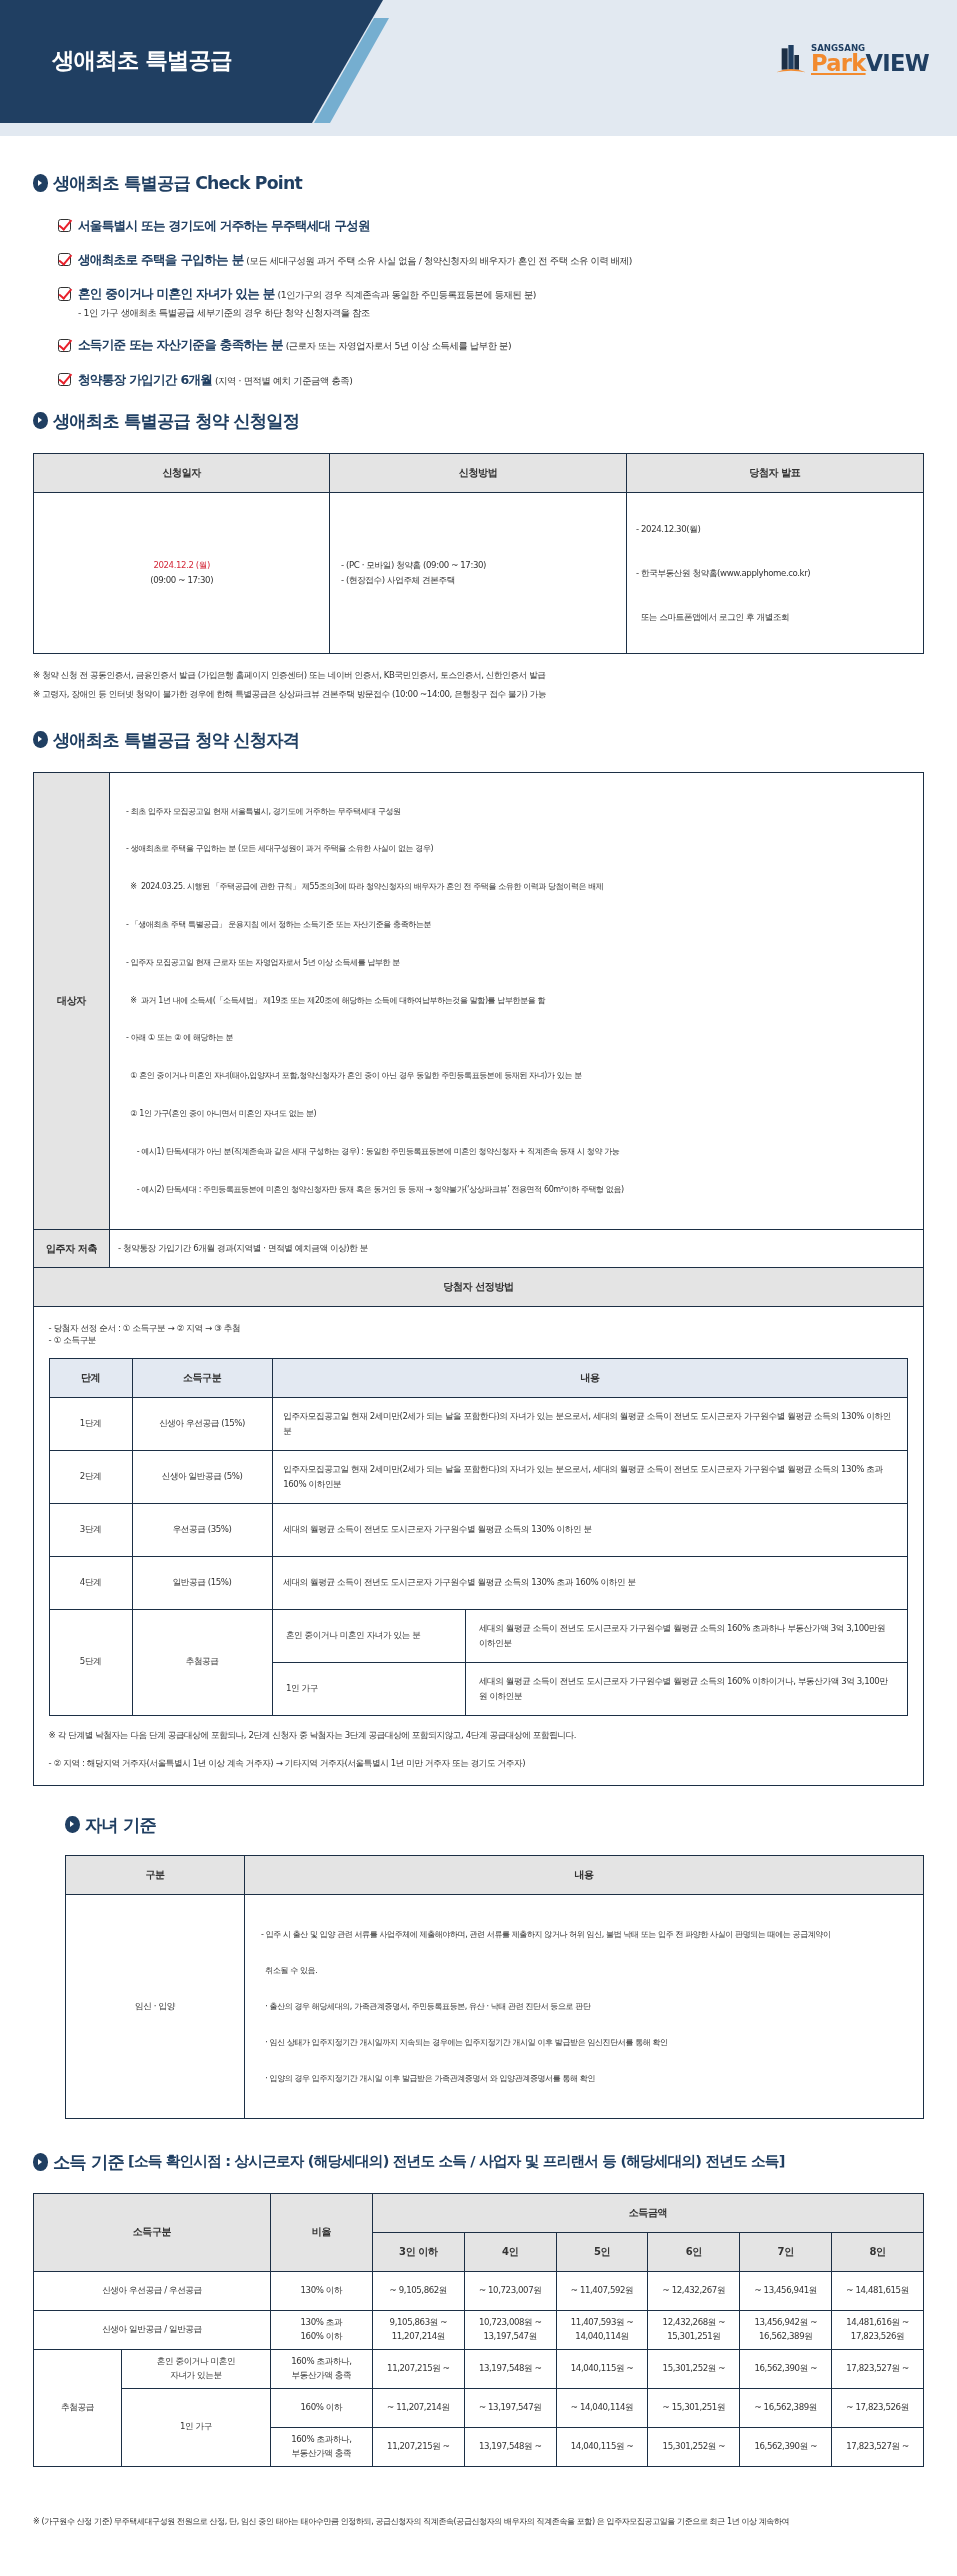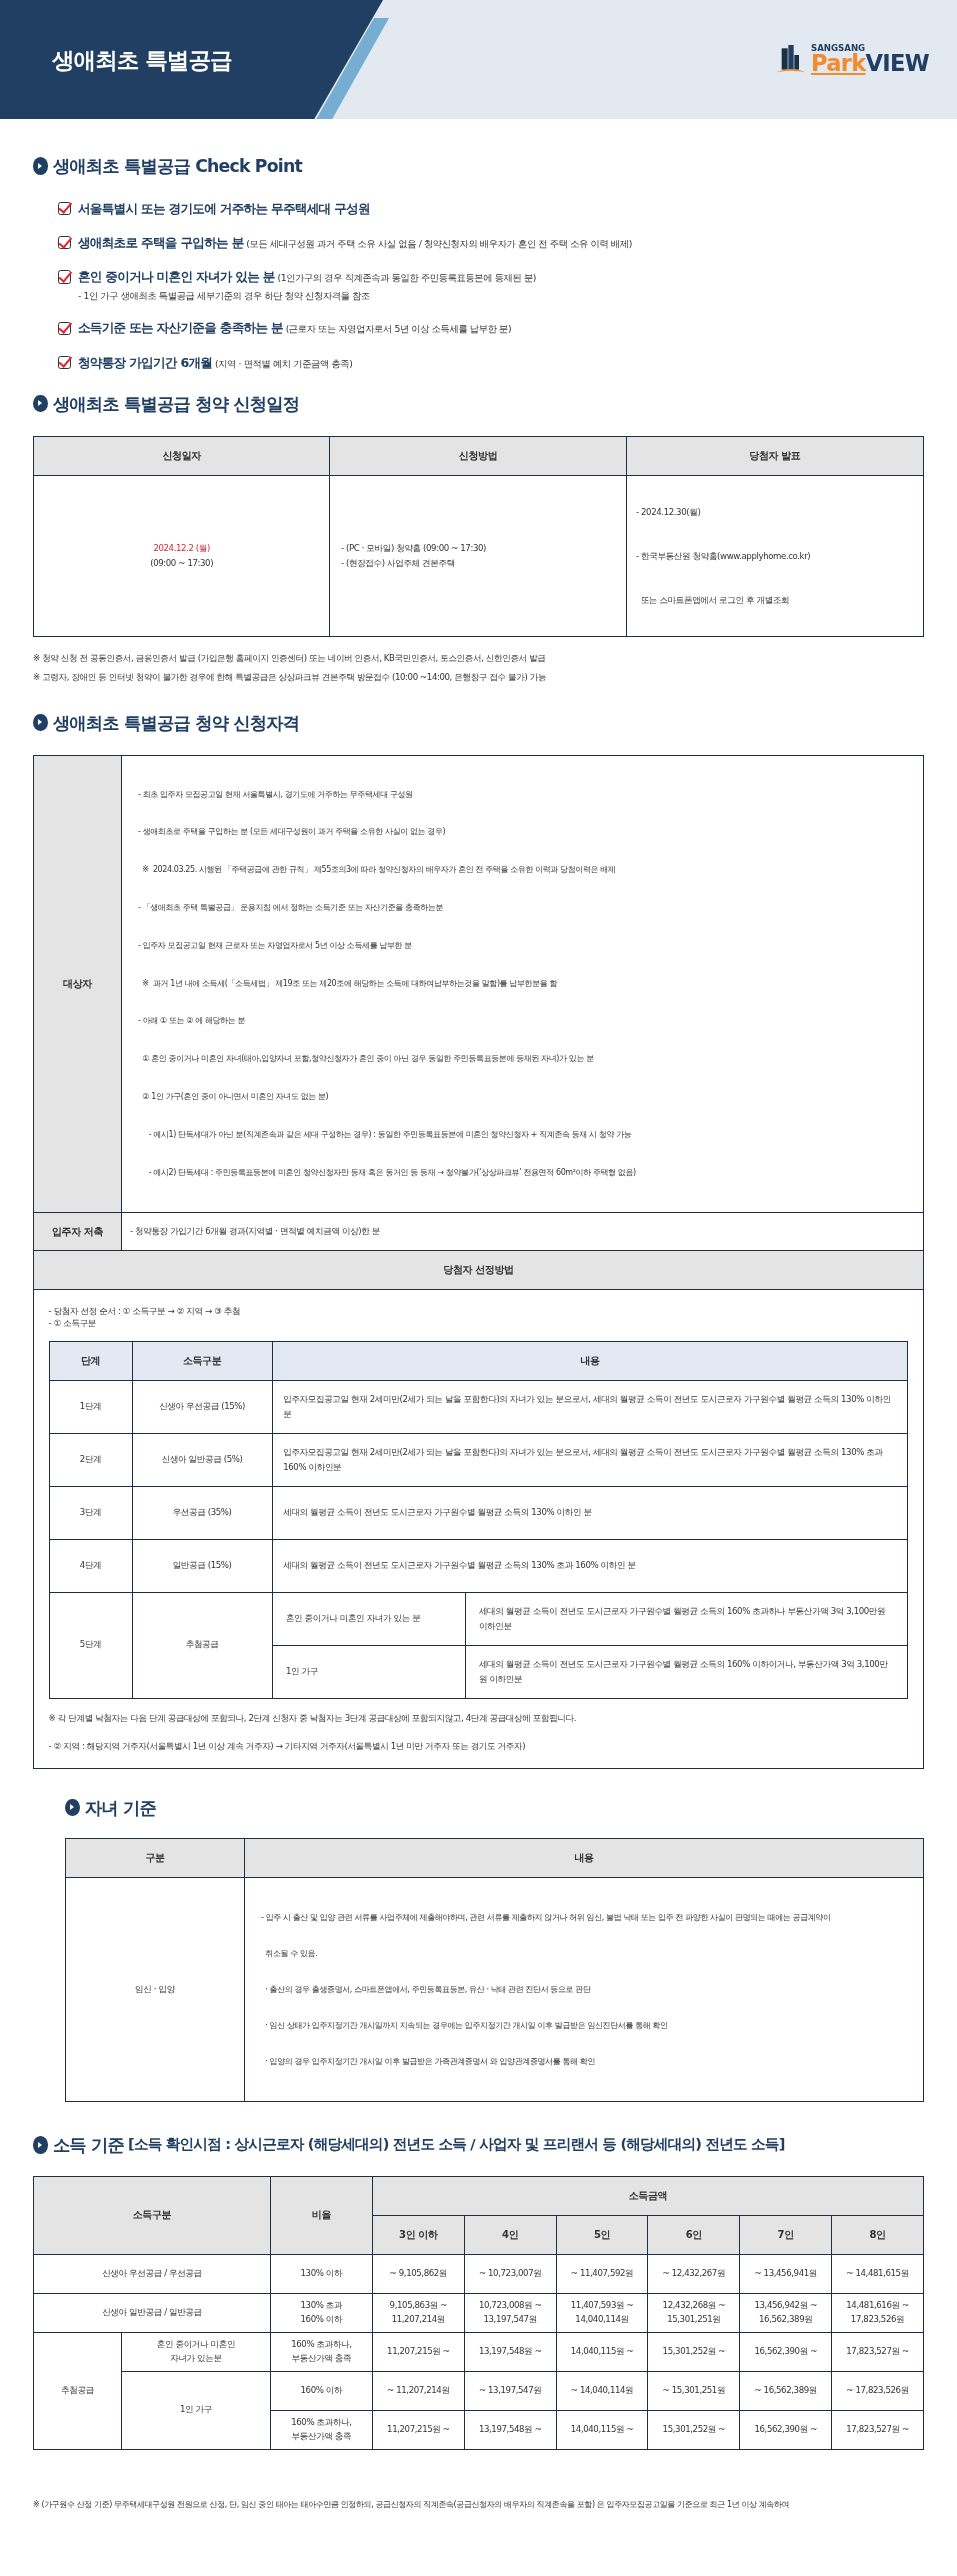--- a/index.html
+++ b/index.html
@@ -1,17 +1,17 @@
 <!DOCTYPE html>
 <html style="font-size:10.6px"><head>
 <meta charset="utf-8">
 <style>
   * { box-sizing: border-box; margin: 0; padding: 0; }
   body { width: 957px; background: #fff; font-family: "DejaVu Sans", "Liberation Sans", sans-serif; color: #333; letter-spacing: -0.4px; }
-  .hero { position: relative; width: 957px; height: 119px; background: #e2e9f1; overflow: hidden; }
+  .hero { position: relative; width: 957px; height: 136px; background: #e2e9f1; overflow: hidden; }
   .hero .dark { position: absolute; left: 0; top: 0; width: 385px; height: 123px; background: #203f62; clip-path: polygon(0 0, 383px 0, 312px 123px, 0 123px); }
   .hero .stripe { position: absolute; left: 0; top: 0; width: 399px; height: 123px; background: #75aed0; clip-path: polygon(374px 18px, 389px 18px, 330px 123px, 314px 123px); }
   .hero .title { position: absolute; left: 52px; top: 45px; color: #fff; font-size: 22.6px; font-weight: bold; letter-spacing: -1px; }
   .logo { position: absolute; left: 775px; top: 43px; display: flex; align-items: flex-end; }
   .logo svg { width: 32px; height: 32px; }
   .logo .words { margin-left: 4px; line-height: 1; }
   .logo .small { color: #203f62; font-size: 8.6px; font-weight: bold; letter-spacing: 0; }
   .logo .big { font-size: 22.6px; font-weight: bold; letter-spacing: -0.7px; }
   .logo .park { color: #f28a2e; text-decoration: underline; }
   .logo .view { color: #203f62; }
@@ -127,21 +127,21 @@
 </div>
 
 <div class="section" style="margin-top:24px;">
   <div class="sec-title">
       <span class="dot"></span>
       <span>생애최초 특별공급 청약 신청자격</span>
     </div>
   <table class="tbl" style="margin-top:20px;">
     <tbody>
         <tr>
-      <td style="width:88px; background:#e4e4e4; font-weight:bold; font-size:10px;">대상자</td>
+      <td style="width:76px; background:#e4e4e4; font-weight:bold; font-size:10px;">대상자</td>
       <td class="left" style="padding:8px 16px; white-space:pre; line-height:12.6px; font-size:8px;">
         <div>- 최초 입주자 모집공고일 현재 서울특별시, 경기도에 거주하는 무주택세대 구성원</div>
         <div>- 생애최초로 주택을 구입하는 분 (모든 세대구성원이 과거 주택을 소유한 사실이 없는 경우)</div>
         <div>  ※  2024.03.25. 시행된 「주택공급에 관한 규칙」 제55조의3에 따라 청약신청자의 배우자가 혼인 전 주택을 소유한 이력과 당첨이력은 배제</div>
         <div>- 「생애최초 주택 특별공급」 운용지침 에서 정하는 소득기준 또는 자산기준을 충족하는분</div>
         <div>- 입주자 모집공고일 현재 근로자 또는 자영업자로서 5년 이상 소득세를 납부한 분</div>
         <div>  ※  과거 1년 내에 소득세(「소득세법」 제19조 또는 제20조에 해당하는 소득에 대하여납부하는것을 말함)를 납부한분을 함</div>
         <div>- 아래 ① 또는 ② 에 해당하는 분</div>
         <div>  ① 혼인 중이거나 미혼인 자녀(태아,입양자녀 포함,청약신청자가 혼인 중이 아닌 경우 동일한 주민등록표등본에 등재된 자녀)가 있는 분</div>
         <div>  ② 1인 가구(혼인 중이 아니면서 미혼인 자녀도 없는 분)</div>
@@ -220,21 +220,21 @@
     <tbody>
         <tr>
       <th class="thick-b" style="width:179px;">구분</th>
       <th class="thick-b">내용</th>
     </tr>
     <tr>
       <td>임신 · 입양</td>
       <td class="left" style="padding:9.3px 16px 9.3px 16px; white-space:pre; line-height:12px; font-size:8px;">
         <div>- 입주 시 출산 및 입양 관련 서류를 사업주체에 제출해야하며, 관련 서류를 제출하지 않거나 허위 임신, 불법 낙태 또는 입주 전 파양한 사실이 판명되는 때에는 공급계약이</div>
         <div>  취소될 수 있음.</div>
-        <div>  · 출산의 경우 출생증명서, 스마트폰앱에서, 주민등록표등본, 유산 · 낙태 관련 진단서 등으로 판단</div>
+        <div>  · 출산의 경우 해당세대의, 가족관계증명서, 주민등록표등본, 유산 · 낙태 관련 진단서 등으로 판단</div>
         <div>  · 임신 상태가 입주지정기간 개시일까지 지속되는 경우에는 입주지정기간 개시일 이후 발급받은 임신진단서를 통해 확인</div>
         <div>  · 입양의 경우 입주지정기간 개시일 이후 발급받은 가족관계증명서 와 입양관계증명서를 통해 확인</div>
       </td>
     </tr>
   </tbody>
     </table>
 </div>
 
 <div class="section" style="margin-top:31px;">
   <div class="sec-title">

